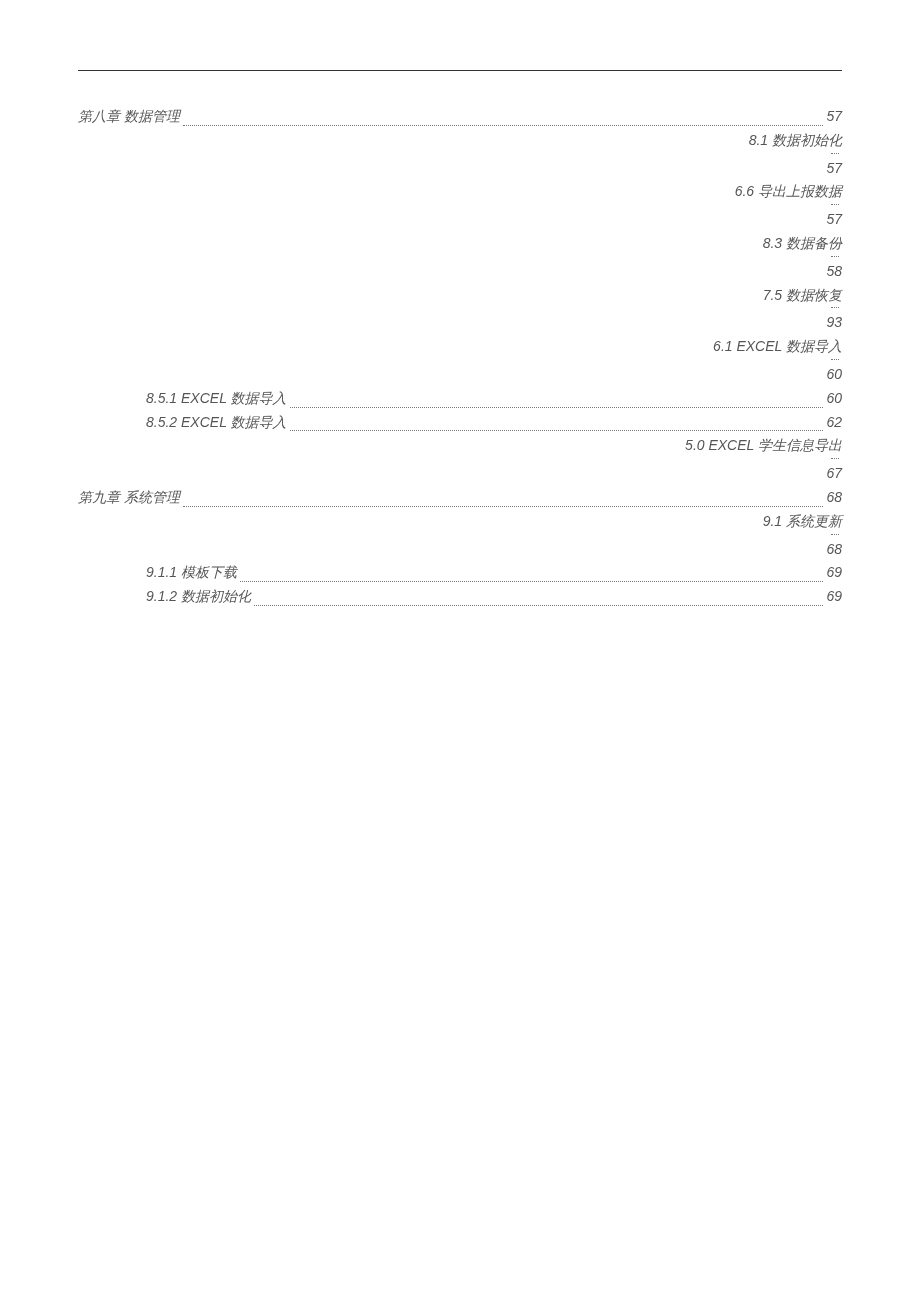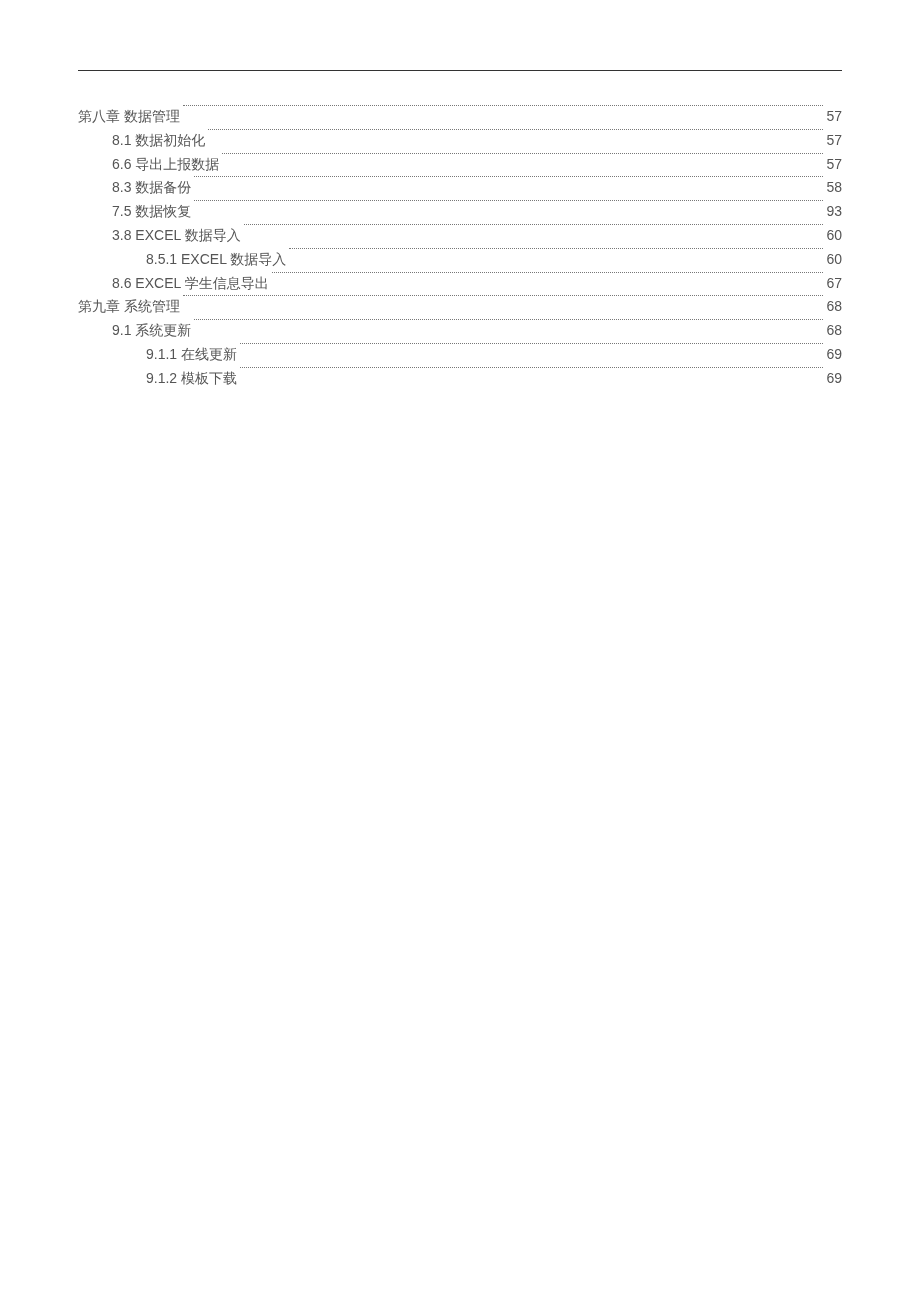--- a/index.html
+++ b/index.html
@@ -11,35 +11,36 @@
     padding: 70px 78px 0 78px;
   }
   .page-rule {
     border: none;
     border-top: 1.5px solid #333;
     margin-bottom: 34px;
   }
   .toc { width: 100%; }
   .toc-row {
     display: flex;
-    align-items: flex-start;
+    align-items: flex-end;
     width: 100%;
     line-height: 1.7;
     white-space: nowrap;
+    font-style: italic;
   }
   .toc-row .label { flex: 0 0 auto; }
   .toc-row .dots {
     flex: 1 1 auto;
     border-bottom: 1.5px dotted #777;
     margin: 0 3px 3px 3px;
     min-width: 8px;
   }
   .toc-row .page { flex: 0 0 auto; }
   .lvl-0 { padding-left: 0; }
-  .lvl-1 { padding-left: 34px; }
+  .lvl-1 { padding-left: 34px; flex-direction: column; }
   .lvl-2 { padding-left: 68px; }
 </style>
 </head>
 <body>
 
 <hr class="page-rule">
 
 <div class="toc">
 
   <div class="toc-row lvl-0">
@@ -66,56 +67,61 @@
     <span class="page">58</span>
   </div>
 
   <div class="toc-row lvl-1">
     <span class="label">7.5 数据恢复</span>
     <span class="dots"></span>
     <span class="page">93</span>
   </div>
 
   <div class="toc-row lvl-1">
-    <span class="label">3.8 EXCEL 数据导入</span>
+    <span class="label">6.1 EXCEL 数据导入</span>
     <span class="dots"></span>
     <span class="page">60</span>
   </div>
 
   <div class="toc-row lvl-2">
     <span class="label">8.5.1 EXCEL 数据导入</span>
     <span class="dots"></span>
     <span class="page">60</span>
   </div>
 
+  <div class="toc-row lvl-2">
+    <span class="label">8.5.2 EXCEL 数据导入</span>
+    <span class="dots"></span>
+    <span class="page">62</span>
+  </div>
 
   <div class="toc-row lvl-1">
-    <span class="label">8.6 EXCEL 学生信息导出</span>
+    <span class="label">5.0 EXCEL 学生信息导出</span>
     <span class="dots"></span>
     <span class="page">67</span>
   </div>
 
   <div class="toc-row lvl-0">
     <span class="label">第九章  系统管理</span>
     <span class="dots"></span>
     <span class="page">68</span>
   </div>
 
   <div class="toc-row lvl-1">
     <span class="label">9.1  系统更新</span>
     <span class="dots"></span>
     <span class="page">68</span>
   </div>
 
   <div class="toc-row lvl-2">
-    <span class="label">9.1.1 在线更新</span>
+    <span class="label">9.1.1 模板下载</span>
     <span class="dots"></span>
     <span class="page">69</span>
   </div>
 
   <div class="toc-row lvl-2">
-    <span class="label">9.1.2 模板下载</span>
+    <span class="label">9.1.2 数据初始化</span>
     <span class="dots"></span>
     <span class="page">69</span>
   </div>
 
 
 </div>
 
 </body></html>

